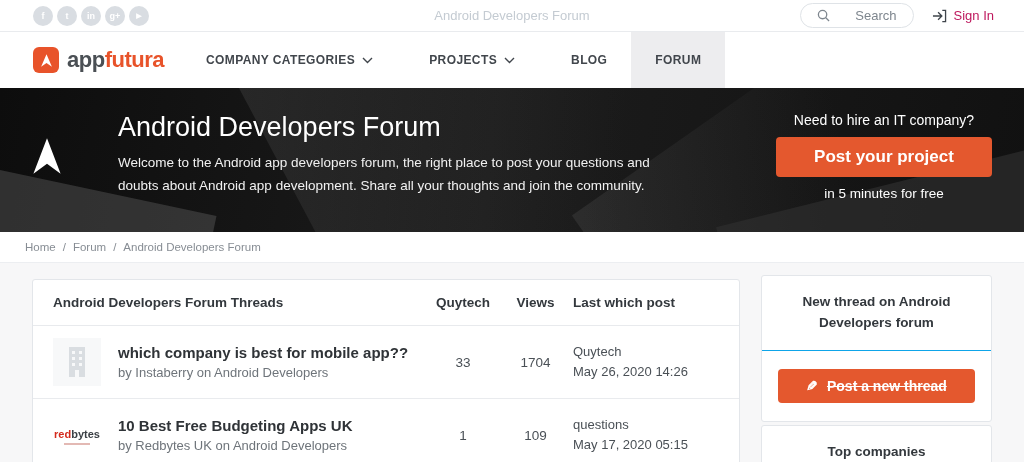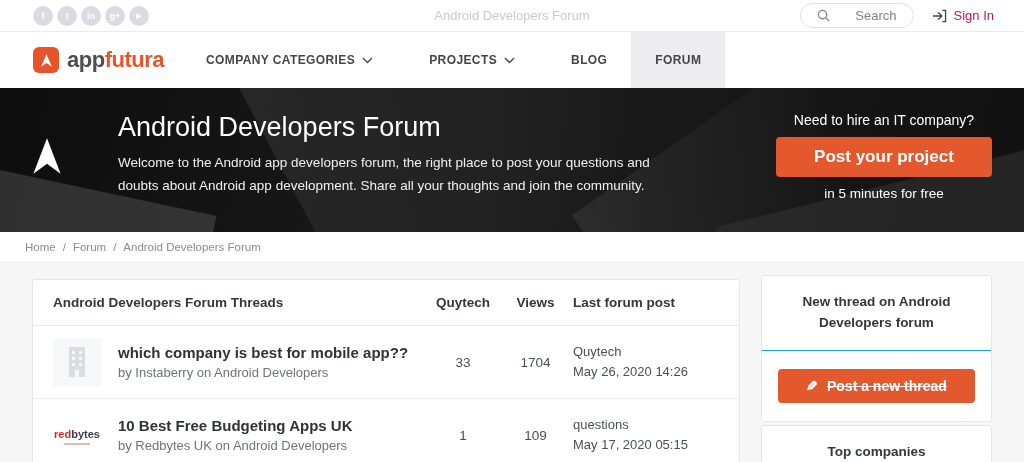--- a/index.html
+++ b/index.html
@@ -192,21 +192,21 @@
   <span class="crumb-link">Forum</span>
   <span>/</span>
   <span>Android Developers Forum</span>
 </div>
 
 <div class="main-card">
   <div class="threads-header">
     <div>Android Developers Forum Threads</div>
     <div class="col-center">Quytech</div>
     <div class="col-center">Views</div>
-    <div>Last forum post</div>
+    <div>Last which post</div>
   </div>
 
   <div class="thread-row">
     <div class="avatar">
       <svg width="30" height="34" viewBox="0 0 30 34">
         <rect x="7" y="2" width="16" height="30" fill="#d9dde1"></rect>
         <rect x="10" y="6" width="3" height="3" fill="#f7f8f9"></rect>
           <rect x="17" y="6" width="3" height="3" fill="#f7f8f9"></rect>
         <rect x="10" y="12" width="3" height="3" fill="#f7f8f9"></rect>
           <rect x="17" y="12" width="3" height="3" fill="#f7f8f9"></rect>

